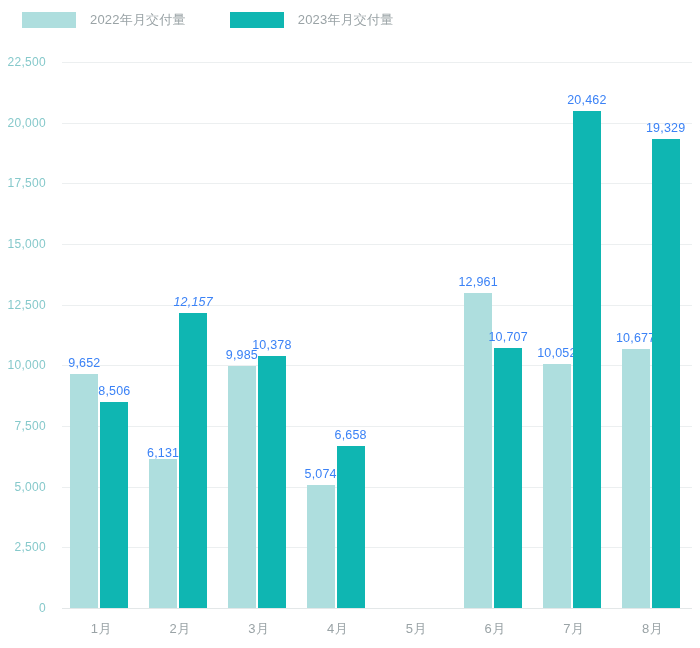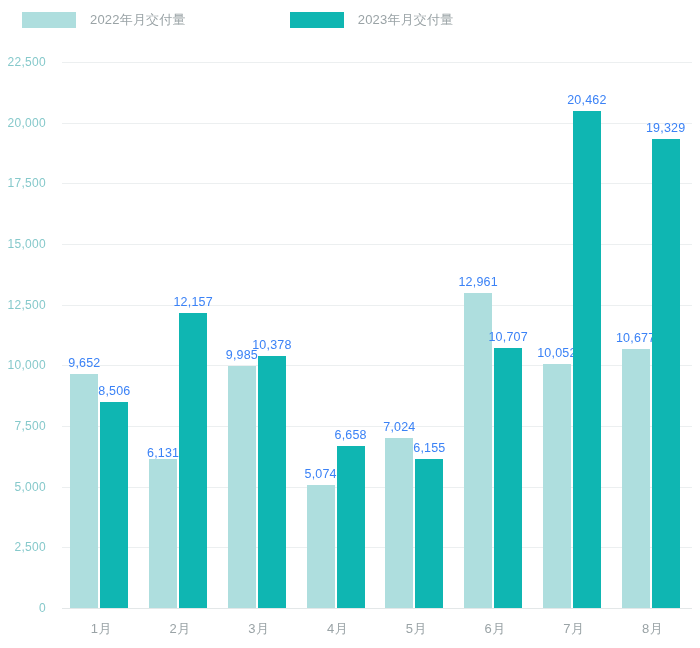--- a/index.html
+++ b/index.html
@@ -29,21 +29,21 @@
     width: 700px;
     height: 40px;
     display: flex;
     align-items: center;
   }
   .legend-item {
     display: flex;
     align-items: center;
   }
   .legend-item.first { margin-left: 22px; }
-  .legend-item.second { margin-left: 104px; }
+  .legend-item.second { margin-left: 44px; }
   .legend-swatch {
     width: 54px;
     height: 16px;
     display: inline-block;
   }
   .legend-label {
     margin-left: 14px;
     font-size: 13px;
     color: #9aa3a6;
     letter-spacing: 0.2px;
@@ -184,39 +184,33 @@
         <div class="group" style="left: 8.375px; text-decoration: underline;">
           <div class="bar y2022" style="height: 234.222px; background: rgb(174, 222, 222);"></div>
           <div class="bar-label y2022" style="bottom: 238.222px;">9,652</div>
           <div class="bar y2023" style="height: 206.412px; background: rgb(15, 182, 178);"></div>
           <div class="bar-label y2023" style="bottom: 210.412px;">8,506</div>
         </div>
         <div class="group" style="left: 87.125px;">
           <div class="bar y2022" style="height: 148.779px; background: rgb(174, 222, 222);"></div>
           <div class="bar-label y2022" style="bottom: 148px;">6,131</div>
           <div class="bar y2023" style="height: 295.01px; background: rgb(15, 182, 178);"></div>
-          <div class="bar-label y2023" style="bottom: 299.01px;">12,157</div>
+          <div class="bar-label y2023" style="bottom: 299.01px; font-style: italic;">12,157</div>
         </div>
         <div class="group" style="left: 165.875px;">
           <div class="bar y2022" style="height: 242.303px; background: rgb(174, 222, 222);"></div>
           <div class="bar-label y2022" style="bottom: 246.303px;">9,985</div>
           <div class="bar y2023" style="height: 251.839px; background: rgb(15, 182, 178);"></div>
           <div class="bar-label y2023" style="bottom: 255.839px;">10,378</div>
         </div>
         <div class="group" style="left: 244.625px;">
           <div class="bar y2022" style="height: 123.129px; background: rgb(174, 222, 222);"></div>
           <div class="bar-label y2022" style="bottom: 127.129px;">5,074</div>
           <div class="bar y2023" style="height: 161.567px; background: rgb(15, 182, 178);"></div>
           <div class="bar-label y2023" style="bottom: 165.567px;">6,658</div>
-        </div>
-        <div class="group" style="left: 323.375px;">
-          <div class="bar y2022" style="height: 170.449px; background: rgb(174, 222, 222);"></div>
-          <div class="bar-label y2022" style="bottom: 174.449px;">7,024</div>
-          <div class="bar y2023" style="height: 149.361px; background: rgb(15, 182, 178);"></div>
-          <div class="bar-label y2023" style="bottom: 153.361px;">6,155</div>
         </div>
         <div class="group" style="left: 402.125px;">
           <div class="bar y2022" style="height: 314.52px; background: rgb(174, 222, 222);"></div>
           <div class="bar-label y2022" style="bottom: 318.52px;">12,961</div>
           <div class="bar y2023" style="height: 259.823px; background: rgb(15, 182, 178);"></div>
           <div class="bar-label y2023" style="bottom: 263.823px;">10,707</div>
         </div>
         <div class="group" style="left: 480.875px;">
           <div class="bar y2022" style="height: 243.929px; background: rgb(174, 222, 222);"></div>
           <div class="bar-label y2022" style="bottom: 247.929px;">10,052</div>

